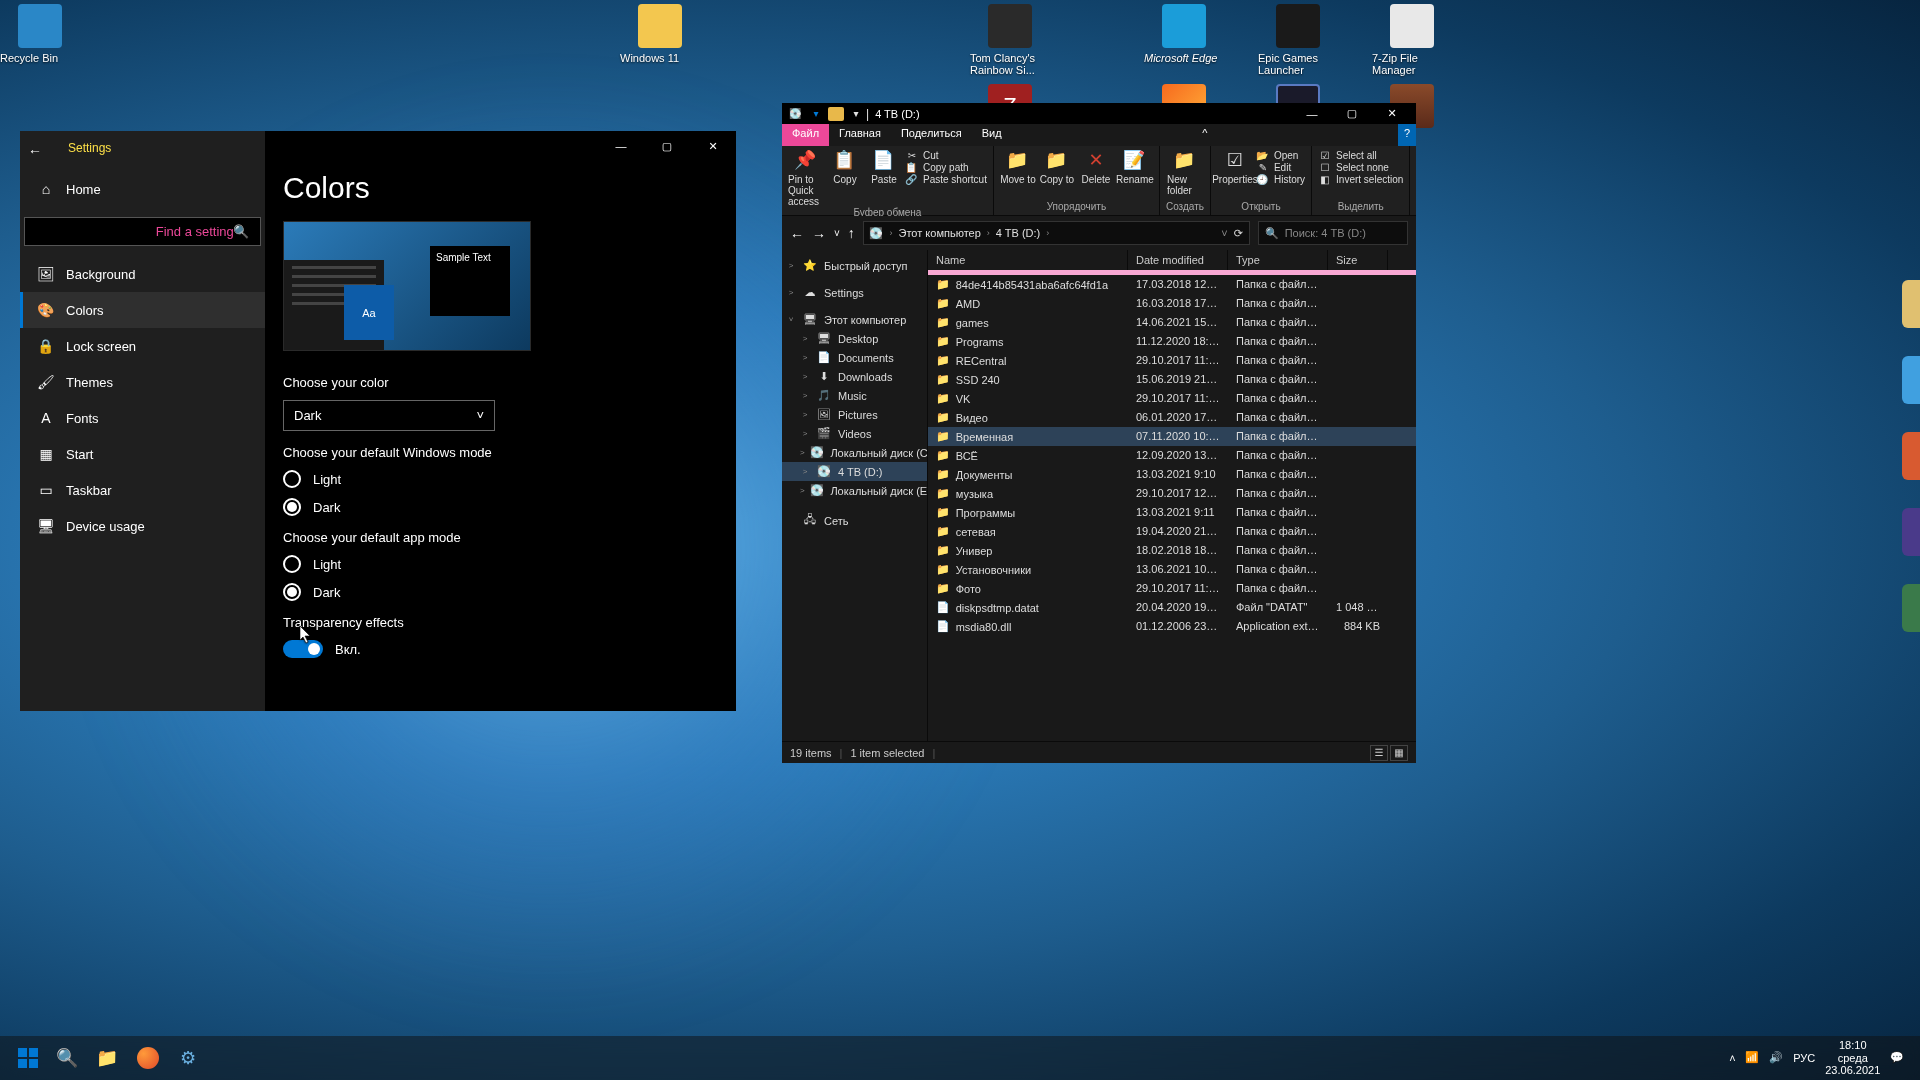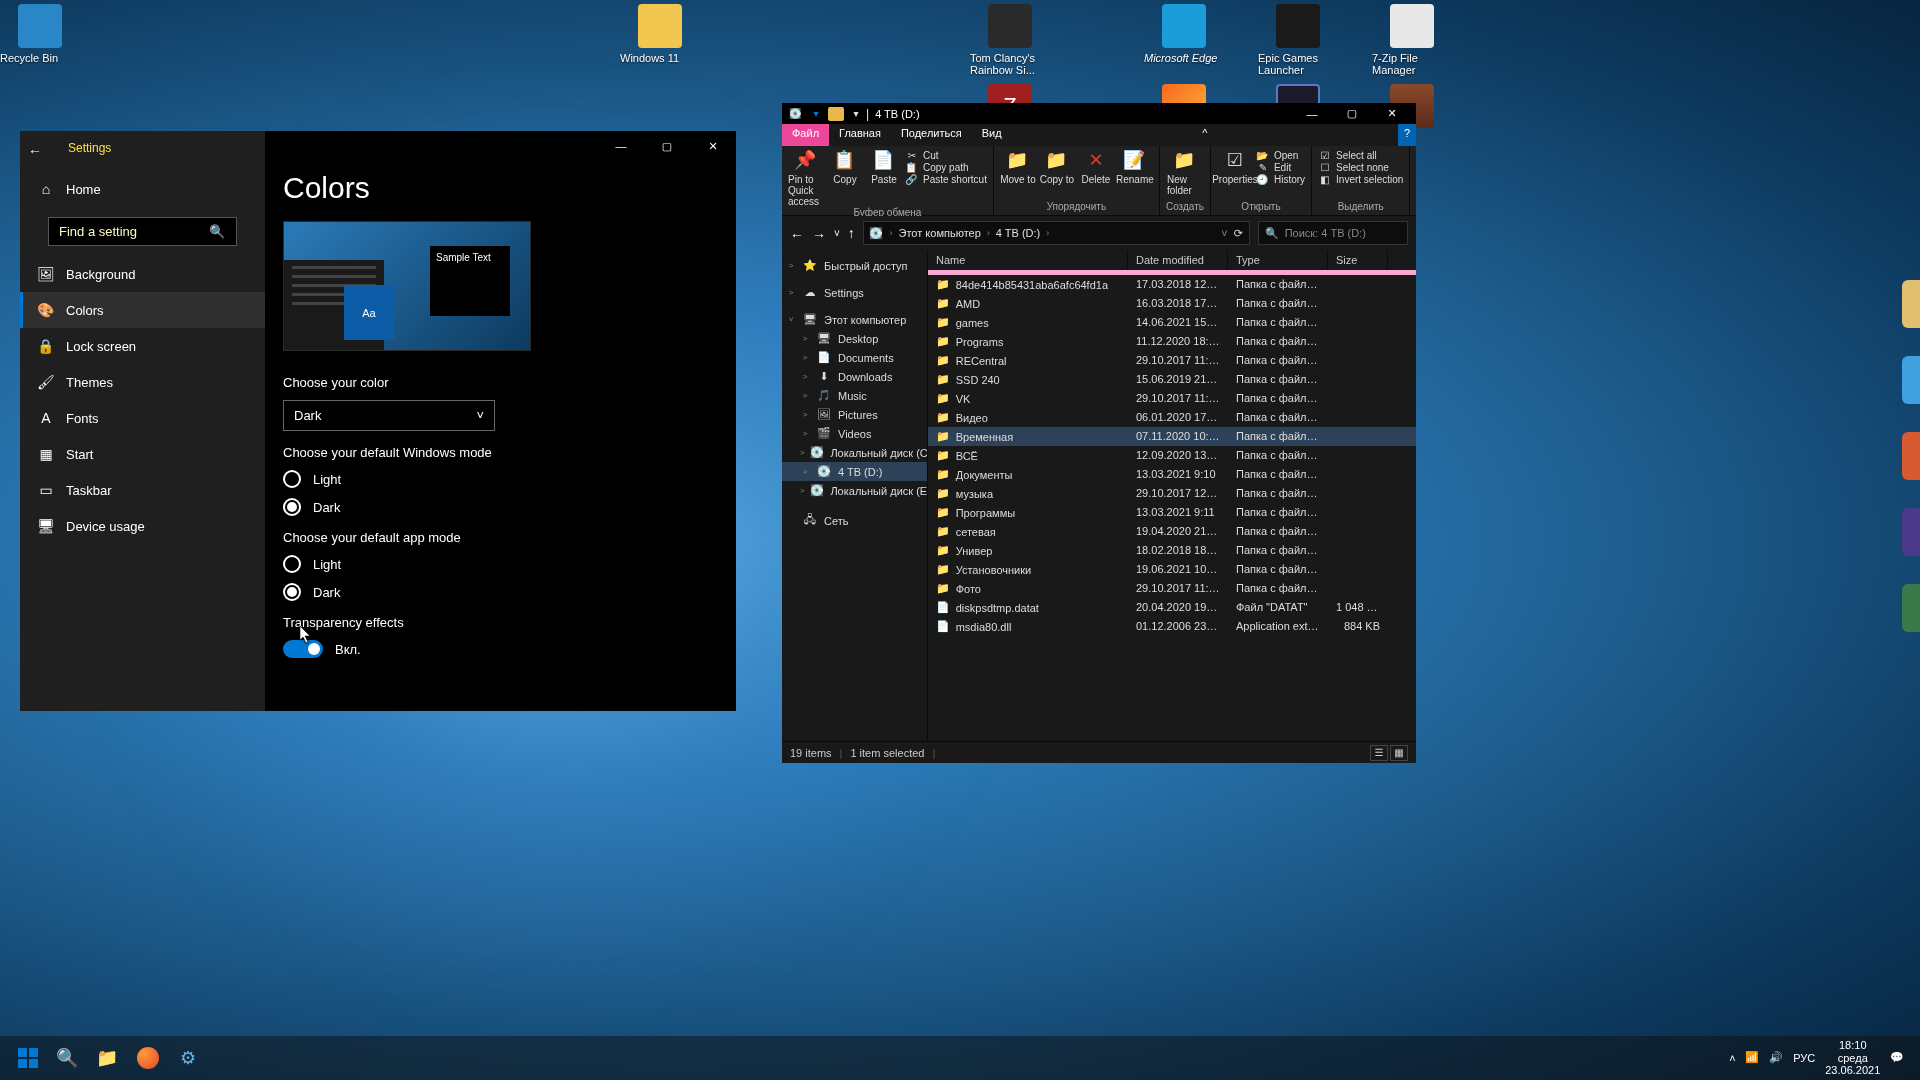--- a/index.html
+++ b/index.html
@@ -17,21 +17,21 @@
     .settings { position: absolute; left: 20px; top: 131px; width: 716px; height: 580px; background: #000; display: flex; border-radius: 2px; }
     .settings-titlebar { position: absolute; top: 0; left: 0; right: 0; height: 30px; display: flex; align-items: center; justify-content: flex-end; }
     .settings-titlebar .win-btn { width: 46px; height: 30px; display:flex; align-items:center; justify-content:center; color:#fff; font-size:11px; }
     .settings-back { position: absolute; left: 8px; top: 10px; color: white; font-size: 14px; }
     .settings-title-lbl { position: absolute; left: 48px; top: 10px; color: #fde047; font-size: 12px; }
     
     .settings-sidebar { width: 245px; background: #1f1f1f; height: 100%; padding-top: 40px; }
     .sbar-item { display: flex; align-items: center; gap: 12px; padding: 10px 18px; color: #fff; font-size: 13px; }
     .sbar-item.header { font-weight: 600; padding-top: 14px; }
     .sbar-item.selected { background: #2f2f2f; border-left: 3px solid #0078d4; padding-left: 15px; }
-    .sbar-search { margin: 10px 28px; padding: 6px 10px; background: #000; border: 1px solid #555; color: #fef9c3; font-size: 13px; display:flex; justify-content:space-between; align-items:center; }
+    .sbar-search { margin: 10px 4px; padding: 6px 10px; background: #000; border: 1px solid #555; color: #ec4899; font-size: 13px; display:flex; justify-content:flex-end; align-items:center; }
     .sbar-icon { width: 16px; height: 16px; display:inline-flex; align-items:center; justify-content:center; font-size:14px; color:#fff; }
     
     .settings-main { flex: 1; background: #000; padding: 40px 18px 18px 18px; color: white; overflow: hidden; }
     .settings-h1 { font-size: 30px; font-weight: 400; margin-bottom: 16px; }
     .preview-box { width: 248px; height: 130px; background: linear-gradient(135deg,#2b7bb9,#0d3a5f); position: relative; margin-bottom: 24px; border:1px solid #2a2a2a; overflow:hidden; }
     .preview-taskbar { position:absolute; bottom:0; left:0; width:100px; height:90px; background:#1a1a1a; }
     .preview-taskbar div { height:3px; background:#444; margin:6px 8px; }
     .preview-accent { position:absolute; bottom:10px; left:60px; width:50px; height:55px; background:#0d5ca8; display:flex; align-items:center; justify-content:center; font-size:11px; }
     .preview-card { position:absolute; top:24px; right:20px; width:80px; height:70px; background:#000; padding:6px; font-size:10px; }
     
@@ -628,21 +628,21 @@
               </div>
               <div>18.02.2018 18:15</div>
               <div>Папка с файлами</div>
               <div style="text-align:right;"></div>
             </div>
             <div class="file-row">
               <div class="name">
                 <span class="fic ">📁</span>
                 <span>Установочники</span>
               </div>
-              <div>19.06.2021 10:28</div>
+              <div>13.06.2021 10:28</div>
               <div>Папка с файлами</div>
               <div style="text-align:right;"></div>
             </div>
             <div class="file-row">
               <div class="name">
                 <span class="fic ">📁</span>
                 <span>Фото</span>
               </div>
               <div>29.10.2017 11:24</div>
               <div>Папка с файлами</div>

